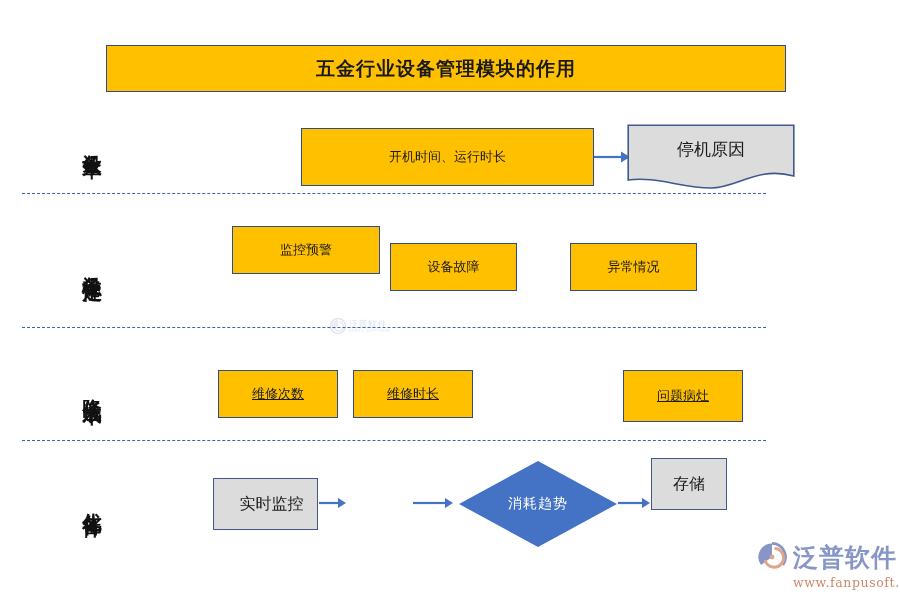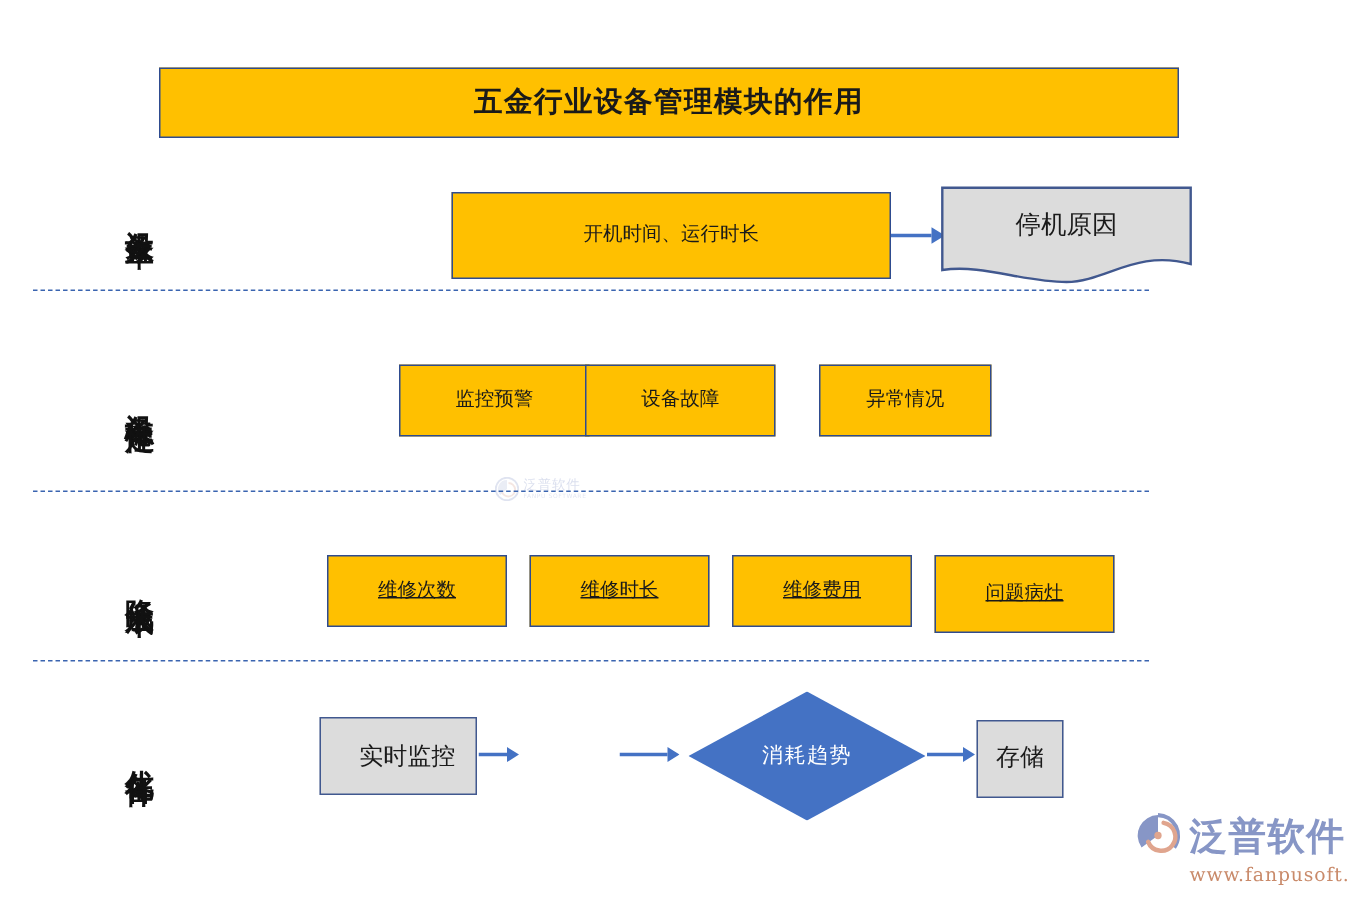--- a/index.html
+++ b/index.html
@@ -199,29 +199,29 @@
     <svg viewBox="0 0 168 66" preserveAspectRatio="none">
       <path d="M1.2,1.2 L166.8,1.2 L166.8,52 C130,42 110,64 84,64 C55,64 28,52 1.2,56 Z" fill="#DCDCDC" stroke="#41588F" stroke-width="1.6"></path>
     </svg>
     <div class="doc-label">停机原因</div>
   </div>
 
   <div class="divider" style="left:22px; top:193px; width:744px;"></div>
 
   <div class="vlabel" style="left:78px; top:204px; width:24px; height:122px;">设备稳定性</div>
 
-  <div class="node box-orange" style="left:232px; top:243px; width:127px; height:48px;margin-left:34px;">
+  <div class="node box-orange" style="left:232px; top:226px; width:148px; height:48px;">
     <span>监控预警</span>
   </div>
 
   <div class="node box-orange" style="left:390px; top:243px; width:127px; height:48px;">
     <span>设备故障</span>
   </div>
 
-  <div class="node box-orange" style="left:546px; top:243px; width:115px; height:48px;">
+  <div class="node box-orange" style="left:570px; top:243px; width:127px; height:48px;">
     <span>异常情况</span>
   </div>
 
   <div class="wm-center" style="left:330px; top:318px;">
     <svg class="wm-mark" viewBox="0 0 32 32">
       <circle cx="16" cy="16" r="15" fill="none" stroke="#8f9dcb" stroke-width="2.5"></circle>
       <path d="M16,4 A12,12 0 0,0 7,24 L16,16 Z" fill="#b6bfdd"></path>
       <path d="M18,8 A9,9 0 1,1 9,19" fill="none" stroke="#d9a79a" stroke-width="2.5"></path>
     </svg>
     <div class="wm-txt">
@@ -235,23 +235,20 @@
   <div class="vlabel" style="left:78px; top:338px; width:24px; height:100px;">降低成本</div>
 
   <div class="node box-orange small" style="left:218px; top:370px; width:120px; height:48px;">
     <span>维修次数</span>
   </div>
 
   <div class="node box-orange small" style="left:353px; top:370px; width:120px; height:48px;">
     <span>维修时长</span>
   </div>
 
-  <div class="node box-orange small" style="left:488px; top:370px; width:120px; height:48px;">
-    <span>维修费用</span>
-  </div>
 
   <div class="node box-orange small" style="left:623px; top:370px; width:120px; height:52px;">
     <span>问题病灶</span>
   </div>
 
   <div class="divider" style="left:22px; top:440px; width:744px;"></div>
 
   <div class="vlabel" style="left:78px; top:452px; width:24px; height:100px;">优化备件</div>
 
   <div class="node box-gray" style="left:213px; top:478px; width:105px; height:52px;padding-left:12px;">
@@ -280,21 +277,21 @@
     <div class="diamond-label">消耗趋势</div>
   </div>
 
   <div class="arrow" style="left:618px; top:495px; width:32px; height:16px;">
     <svg viewBox="0 0 32 16" preserveAspectRatio="none">
       <line x1="0" y1="8" x2="24" y2="8" stroke="#4472C4" stroke-width="2.2"></line>
       <polygon points="24,3 32,8 24,13" fill="#4472C4"></polygon>
     </svg>
   </div>
 
-  <div class="node box-gray" style="left:651px; top:480px; width:58px; height:52px;font-family:Liberation Mono, monospace;">
+  <div class="node box-gray" style="left:651px; top:458px; width:76px; height:52px;">
     <span>存储</span>
   </div>
 
   <div class="logo" style="left:757px; top:542px;">
     <div class="logo-row">
       <svg class="logo-mark" viewBox="0 0 32 32">
         <path d="M16,1.5 A14.5,14.5 0 0,0 4.3,24.5 L16,16 Z" fill="#8796c6"></path>
         <path d="M16,1.5 A14.5,14.5 0 0,1 27.5,24.5" fill="none" stroke="#8796c6" stroke-width="3"></path>
         <path d="M20,7 A10,10 0 1,1 9,20.5" fill="none" stroke="#e0a58e" stroke-width="3.2" stroke-linecap="round"></path>
         <circle cx="16" cy="16" r="2.6" fill="#e0a58e"></circle>

